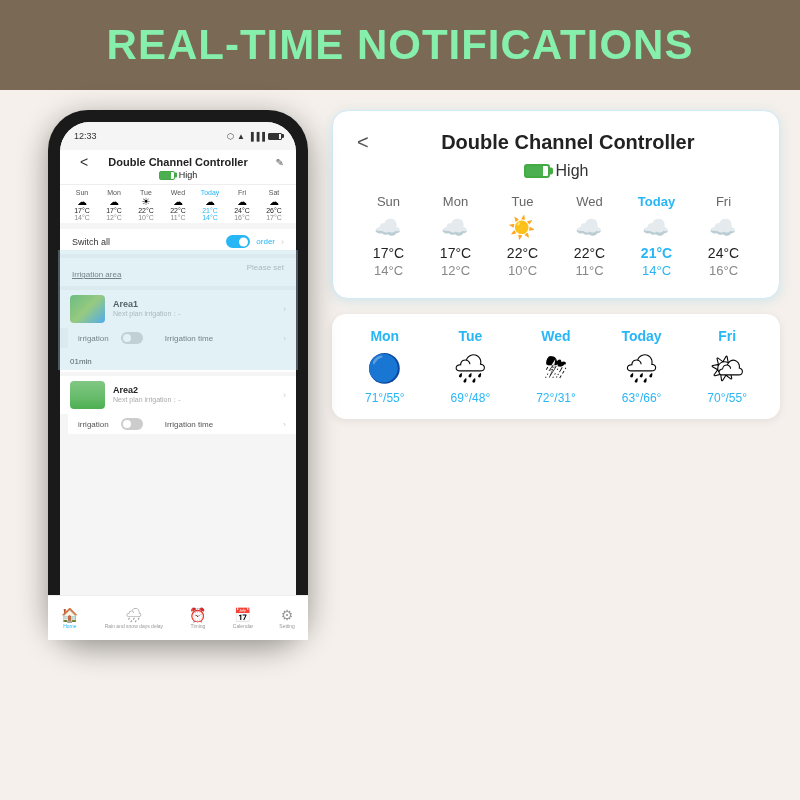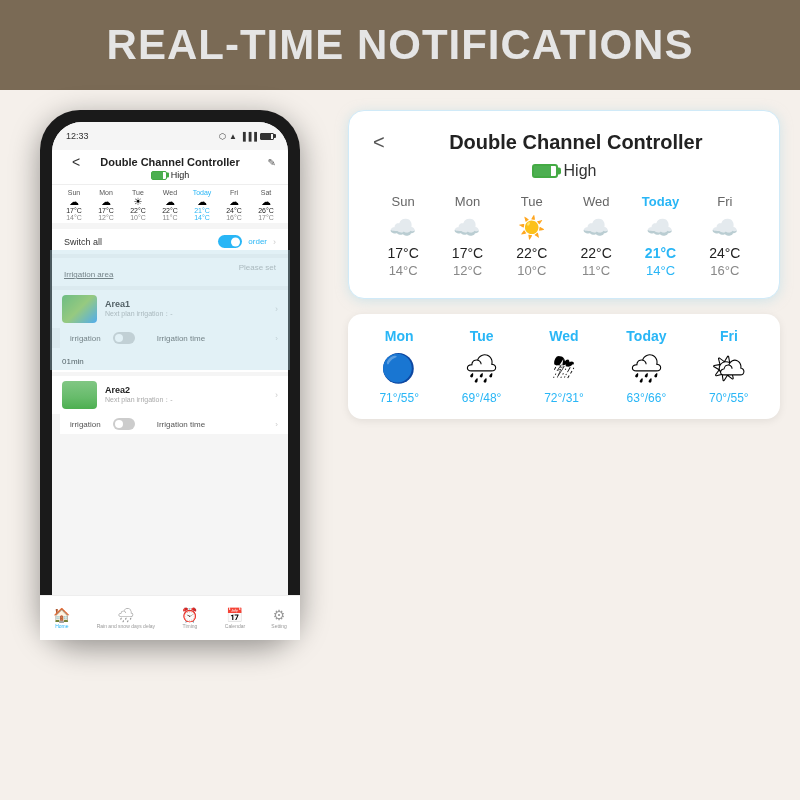--- a/index.html
+++ b/index.html
@@ -13,31 +13,31 @@
 
     
     .header {
       background: #7a6a55;
       height: 90px;
       display: flex;
       align-items: center;
       justify-content: center;
     }
     .header-title {
-      color: #e5e5e5;
+      color: #86efac;
       font-size: 42px;
       font-weight: 900;
       letter-spacing: 1px;
     }
 
     
     .content {
       display: flex;
-      padding: 20px 20px 10px 20px;
-      gap: 28px;
+      padding: 20px 20px 10px 28px;
+      gap: 4px;
       height: 620px;
     }
 
     
     .phone-container {
       width: 300px;
       flex-shrink: 0;
       position: relative;
     }
     .phone {

